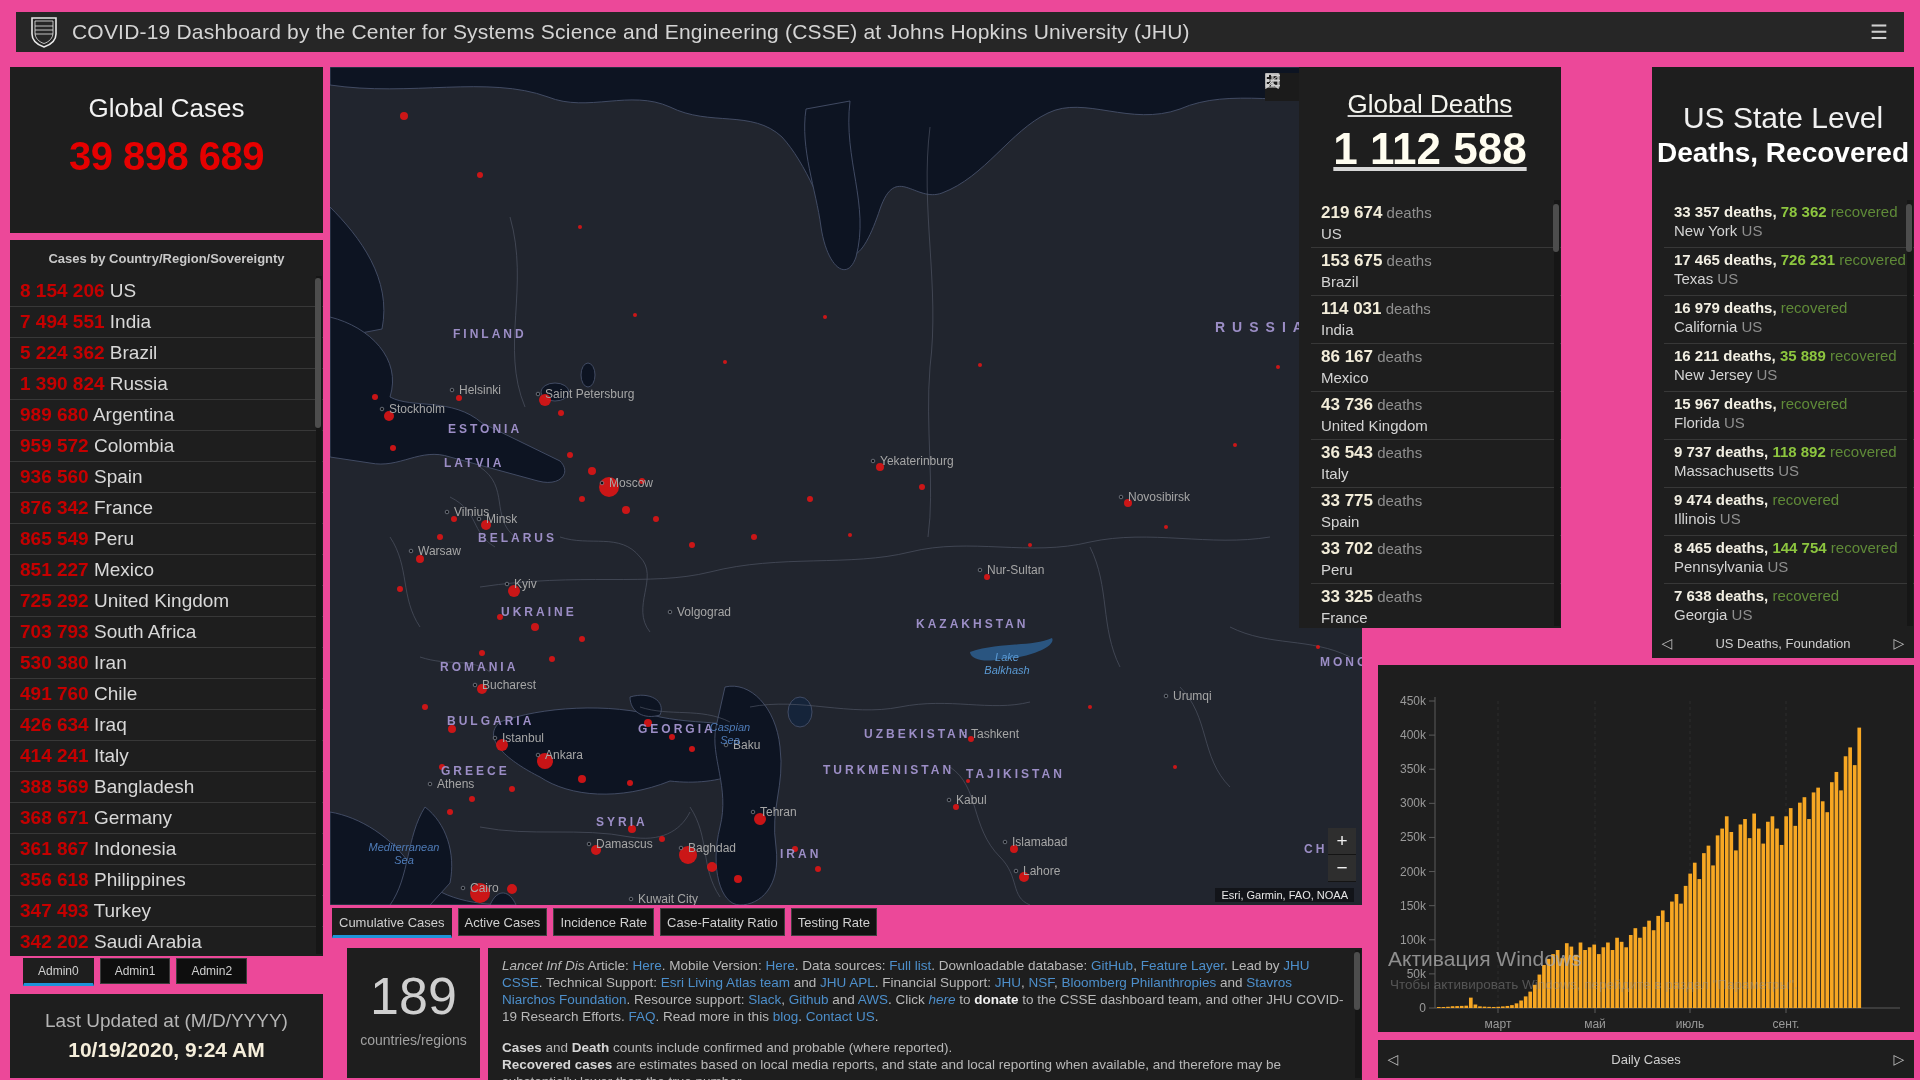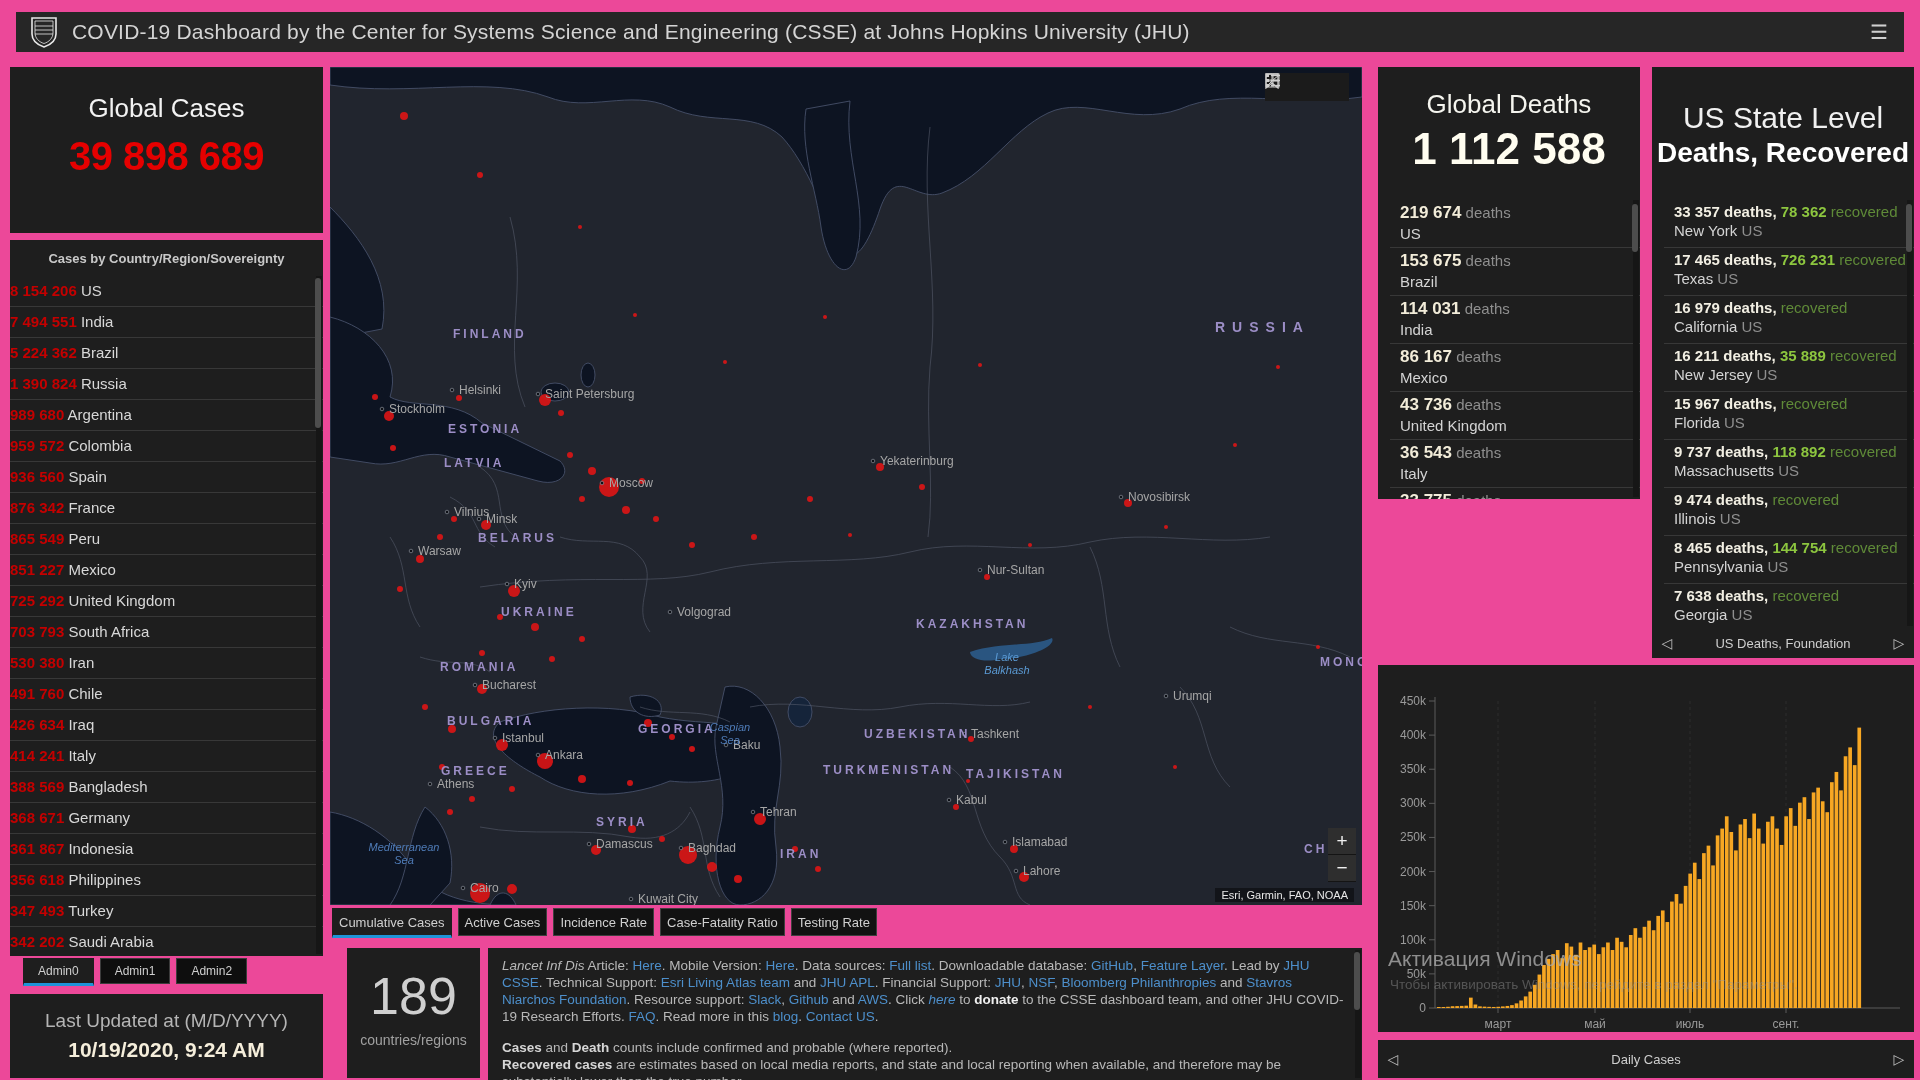--- a/index.html
+++ b/index.html
@@ -11,22 +11,22 @@
        display:flex;align-items:center;}
   #hdr h1{font-size:21px;font-weight:400;color:#d4d4d4;margin:0 0 0 14px;letter-spacing:.2px;}
   #logo{margin-left:14px;display:flex;align-items:center;}
   #menu{margin-left:auto;margin-right:16px;font-size:20px;color:#cfcfcf;cursor:pointer;}
   
   #gc{left:10px;top:67px;width:313px;height:166px;text-align:center;}
   #gc .t{font-size:26px;color:#f2f2f2;margin-top:26px;}
   #gc .v{font-size:40px;font-weight:bold;color:#e60000;margin-top:10px;letter-spacing:-.5px;}
   #cases{left:10px;top:240px;width:313px;height:716px;}
   #cases .hd{font-size:13px;font-weight:bold;color:#c9c9c9;text-align:center;padding-top:11px;height:25px;}
-  .crow{height:30px;line-height:30px;border-bottom:1px solid #383838;
-        font-size:15px;white-space:nowrap;cursor:pointer;}
+  .crow{height:30px;line-height:30px;border-bottom:1px solid #383838;padding-left:10px;
+        font-size:19px;white-space:nowrap;cursor:pointer;}
   .crow .n{color:#c40000;font-weight:bold;}
   .crow .c{color:#d8d8d8;}
   .sbtrack{position:absolute;top:36px;right:1px;width:6px;bottom:2px;background:#161616;}
   .sbthumb{position:absolute;right:1px;width:6px;background:#4d4d4d;border-radius:3px;}
   #admtabs{position:absolute;left:23px;top:958px;display:flex;gap:6px;}
   .atab{height:24px;padding:0 14px;font-size:12px;color:#cfcfcf;background:#0e0e0e;
         border:1px solid #3c3c3c;display:flex;align-items:center;cursor:pointer;}
   .atab.on{background:#1e1e1e;border-color:#1e1e1e;border-bottom:3px solid #1d93d8;}
   #lu{left:10px;top:994px;width:313px;height:84px;text-align:center;}
   #lu .l1{font-size:19px;color:#b5b5b5;margin-top:16px;}
@@ -55,21 +55,21 @@
   #cnt .v{font-size:52px;color:#cfcfcf;margin-top:18px;}
   #cnt .l{font-size:14px;color:#a0a0a0;margin-top:6px;}
   #ftxt{left:488px;top:948px;width:874px;height:132px;font-size:13.5px;color:#b8b8b8;line-height:17px;}
   #ftxt .inner{padding:9px 14px 0 14px;}
   #ftxt a{color:#4d8fcb;text-decoration:none;cursor:pointer;}
   #ftxt .it{font-style:italic;}
   #ftxt .bw{font-weight:bold;color:#efefef;}
   #ftxt .bold{font-weight:bold;color:#d6d6d6;}
   #ftxt .notes{margin-top:14px;}
   
-  #gd{left:1378px;top:67px;width:262px;height:432px;}
+  #gd{left:1299px;top:67px;width:262px;height:561px;text-decoration:underline;}
   #gd .t{font-size:26px;color:#f5f5ef;text-align:center;margin-top:22px;}
   #gd .v{font-size:44px;font-weight:bold;color:#fffdf0;text-align:center;margin-top:4px;}
   .dlist{position:absolute;left:0;top:133px;right:0;bottom:0;overflow:hidden;margin-left:12px;}
   .drow{height:44px;border-bottom:1px solid #383838;padding:3px 0 0 10px;cursor:pointer;}
   .drow .l1{font-size:15px;}
   .drow .num{font-size:17px;font-weight:bold;color:#f2ecd9;}
   .drow .dim{color:#8f8f8f;font-size:15px;}
   .drow .l2{font-size:15px;color:#d4d4d4;margin-top:2px;}
   .grn{color:#8dc63f;font-weight:bold;}
   .grnd{color:#5f8a38;}

